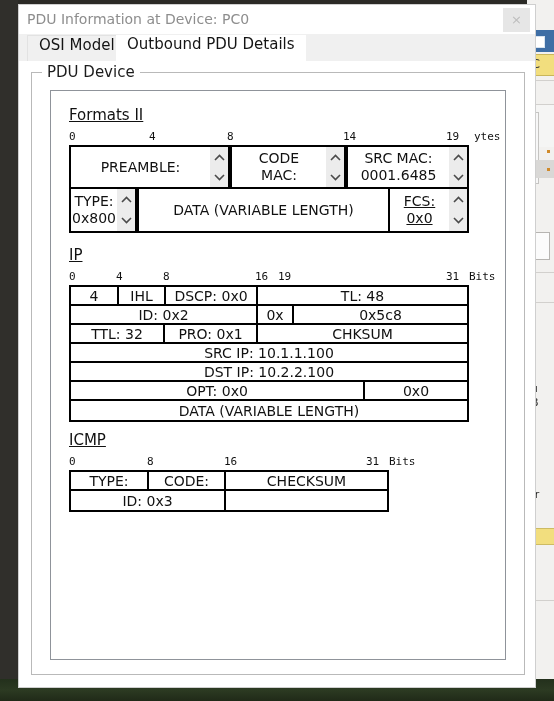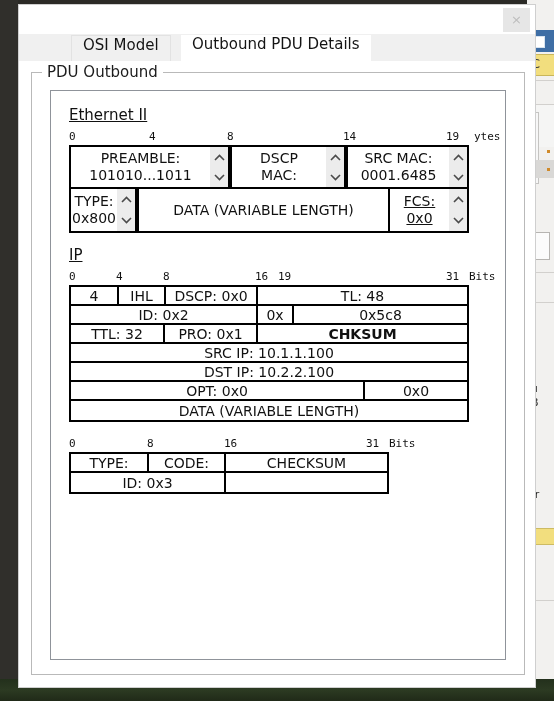--- a/index.html
+++ b/index.html
@@ -125,24 +125,23 @@
     top: 1px;
     height: 26px;
     line-height: 26px;
     padding: 0 11px;
     font: 15px "DejaVu Sans", sans-serif;
     color: #141414;
     background: #f0f0f0;
     box-sizing: border-box;
     white-space: nowrap;
     cursor: default;
-    margin-left: 44px;
   }
   .tab.inactive { left: 8px; background: #f0f0f0; border:1px solid #e2e2e2; border-bottom:none; }
-  .tab.active   { left: 118px; background: #ffffff; text-align: right; }
+  .tab.active   { left: 97px; background: #ffffff; text-align: right; }
 
   
   .content {
     position: relative;
     height: 625px;
     background: #ffffff;
     padding: 0;
   }
 
   .groupbox {
@@ -291,71 +290,71 @@
     <div class="bg-txt" style="top:560px;left:1px;">ri</div>
     <div class="bg-row" style="top:600px;"></div>
     <div class="bg-txt" style="top:632px;left:1px;">u</div>
   </div>
 
   <div class="bg-grass"></div>
 
   <div class="dialog">
 
     <div class="titlebar">
+      <div class="title-text">PDU Information at Device: PC0</div>
       <div class="close-btn">×</div>
     </div>
 
     <div class="tabstrip">
       <div class="tab inactive">OSI Model</div>
       <div class="tab active">Outbound PDU Details</div>
     </div>
 
     <div class="content">
       <div class="groupbox">
-        <div class="groupbox-title">PDU Outbound</div>
+        <div class="groupbox-title">PDU Device</div>
 
         <div class="innerpanel">
 
           <div class="section" style="left:18px; top:15px; width:430px;">
-            <div class="sec-title">Ethernet II</div>
+            <div class="sec-title">Formats II</div>
 
             <div class="ruler" style="margin-top:6px; width:430px;">
               <span style="left:0px;">0</span>
               <span style="left:80px;">4</span>
               <span style="left:158px;">8</span>
               <span style="left:274px;">14</span>
               <span style="left:377px;">19</span>
               <span class="unit" style="left:405px;">ytes</span>
             </div>
 
             <div class="pkt" style="width:400px;">
               <div class="pkt-row" style="height:42px;">
 
                 <div class="cellwrap" style="width:161px;">
                   <div class="cell two-line" style="width:143px;">
                     <div>PREAMBLE:</div>
-                    <div>101010...1011</div>
                   </div>
                   <div class="spin">
                     <div class="arrow">
                       <svg width="11" height="7" viewBox="0 0 11 7">
                           <path d="M1 6 L5.5 1.5 L10 6" fill="none" stroke="#4a4a4a" stroke-width="1.6"></path>
                         </svg>
                     </div>
                     <div class="arrow">
                       <svg width="11" height="7" viewBox="0 0 11 7">
                           <path d="M1 1 L5.5 5.5 L10 1" fill="none" stroke="#4a4a4a" stroke-width="1.6"></path>
                         </svg>
                     </div>
                   </div>
                 </div>
 
                 <div class="cellwrap" style="width:116px;">
                   <div class="cell two-line" style="width:98px;">
-                    <div>DSCP</div>
+                    <div>CODE</div>
                     <div>MAC:</div>
                   </div>
                   <div class="spin">
                     <div class="arrow">
                       <svg width="11" height="7" viewBox="0 0 11 7">
                           <path d="M1 6 L5.5 1.5 L10 6" fill="none" stroke="#4a4a4a" stroke-width="1.6"></path>
                         </svg>
                     </div>
                     <div class="arrow">
                       <svg width="11" height="7" viewBox="0 0 11 7">
@@ -450,39 +449,40 @@
                 <div class="cell last" style="width:209px;">TL: 48</div>
               </div>
               <div class="pkt-row" style="height:19px;">
                 <div class="cell" style="width:187px;">ID: 0x2</div>
                 <div class="cell" style="width:36px;">0x</div>
                 <div class="cell last" style="width:173px;">0x5c8</div>
               </div>
               <div class="pkt-row" style="height:19px;">
                 <div class="cell" style="width:94px;">TTL: 32</div>
                 <div class="cell" style="width:93px;">PRO: 0x1</div>
-                <div class="cell last" style="width:209px;font-weight:bold;">CHKSUM</div>
+                <div class="cell last" style="width:209px;">CHKSUM</div>
               </div>
               <div class="pkt-row" style="height:19px;">
                 <div class="cell last" style="width:396px;border-radius:6px;">SRC IP: 10.1.1.100</div>
               </div>
               <div class="pkt-row" style="height:19px;">
                 <div class="cell last" style="width:446px;">DST IP: 10.2.2.100</div>
               </div>
               <div class="pkt-row" style="height:19px;">
                 <div class="cell" style="width:294px;">OPT: 0x0</div>
                 <div class="cell last" style="width:102px;">0x0</div>
               </div>
               <div class="pkt-row last" style="height:19px;">
                 <div class="cell last" style="width:396px;">DATA (VARIABLE LENGTH)</div>
               </div>
             </div>
           </div>
 
           <div class="section" style="left:18px; top:340px; width:430px;">
+            <div class="sec-title">ICMP</div>
 
             <div class="ruler" style="margin-top:6px; width:430px;">
               <span style="left:0px;">0</span>
               <span style="left:78px;">8</span>
               <span style="left:155px;">16</span>
               <span style="left:297px;">31</span>
               <span class="unit" style="left:320px;">Bits</span>
             </div>
 
             <div class="pkt" style="width:320px;">

